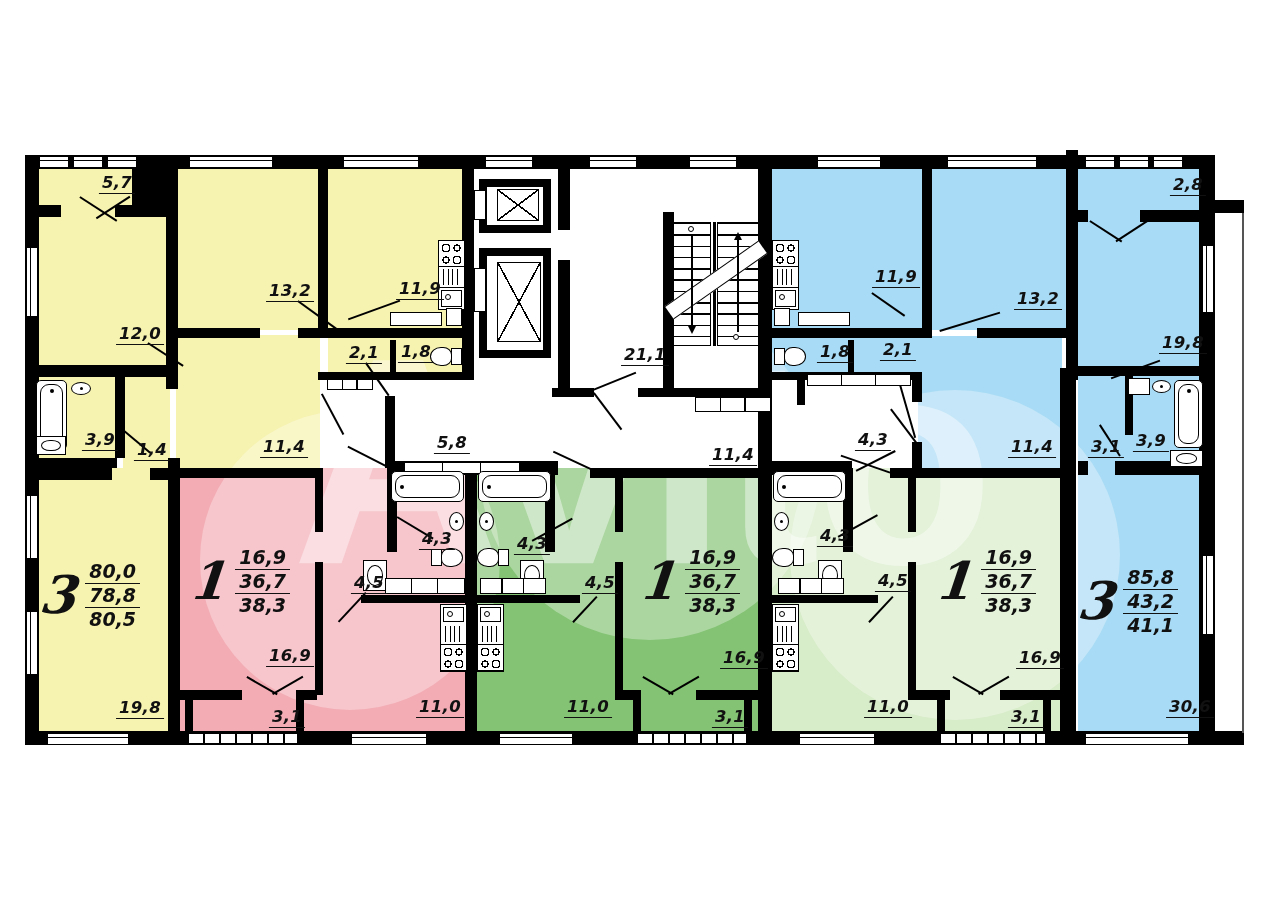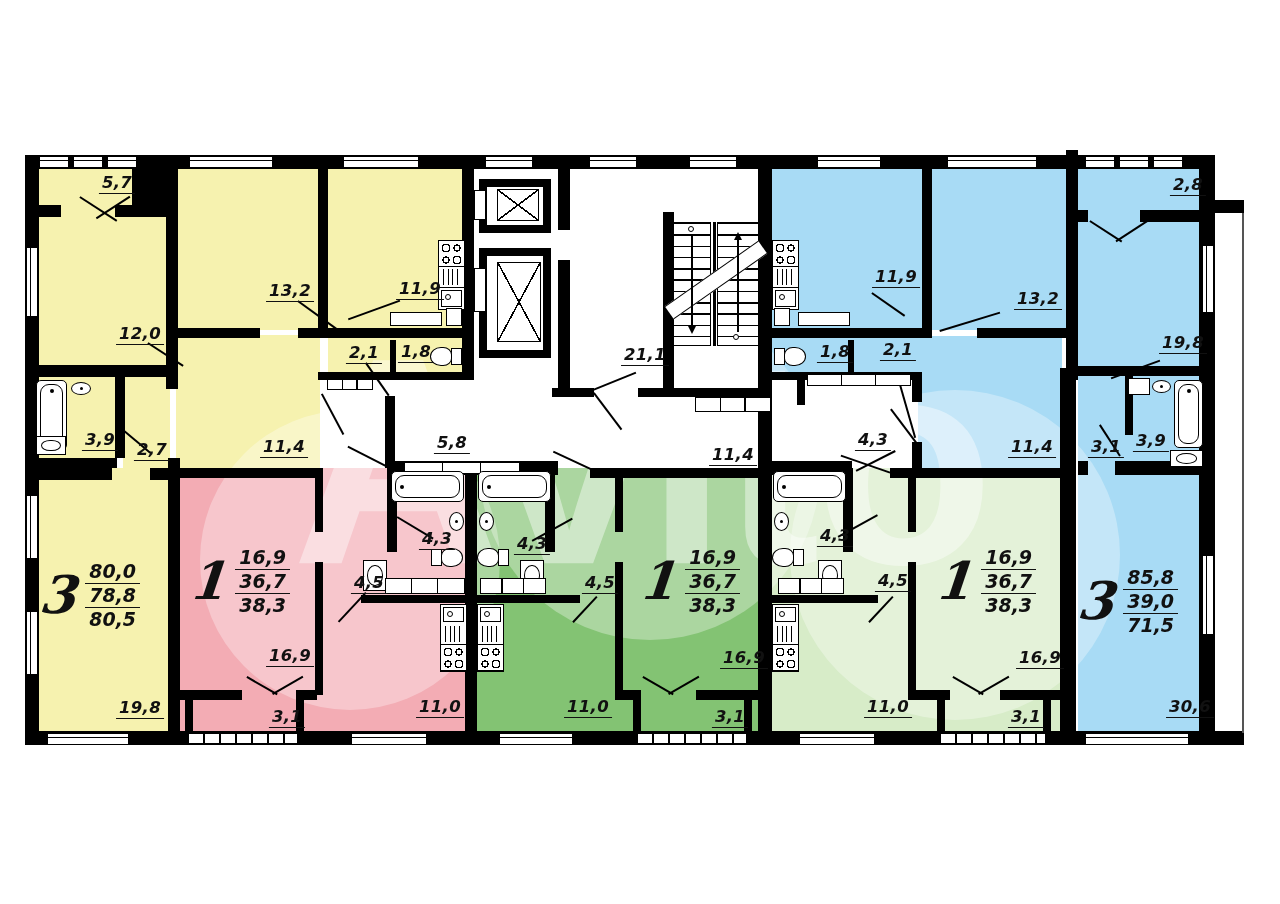--- a/index.html
+++ b/index.html
@@ -326,21 +326,21 @@
   <b class="lbl" style="left:733px;top:446px">11,4</b>
   <b class="lbl" style="left:873px;top:431px">4,3</b>
 
   <b class="lbl" style="left:117px;top:174px">5,7</b>
   <b class="lbl" style="left:140px;top:325px">12,0</b>
   <b class="lbl" style="left:290px;top:282px">13,2</b>
   <b class="lbl" style="left:420px;top:280px">11,9</b>
   <b class="lbl" style="left:364px;top:344px">2,1</b>
   <b class="lbl" style="left:416px;top:343px">1,8</b>
   <b class="lbl" style="left:100px;top:431px">3,9</b>
-  <b class="lbl" style="left:152px;top:441px">2,7</b>
+  <b class="lbl" style="left:152px;top:441px">1,4</b>
   <b class="lbl" style="left:284px;top:438px">11,4</b>
   <b class="lbl" style="left:140px;top:699px">19,8</b>
 
   <b class="lbl" style="left:437px;top:530px">4,3</b>
   <b class="lbl" style="left:369px;top:574px">4,5</b>
   <b class="lbl" style="left:290px;top:647px">16,9</b>
   <b class="lbl" style="left:287px;top:708px">3,1</b>
   <b class="lbl" style="left:440px;top:698px">11,0</b>
 
   <b class="lbl" style="left:532px;top:535px">4,3</b>
@@ -395,18 +395,18 @@
     <span class="frac">
       <i>16,9</i>
       <i>36,7</i>
       <i>38,3</i>
     </span>
   </div>
   <div class="apt" style="left:1082px;top:566px">
     <span class="digit">3</span>
     <span class="frac">
       <i>85,8</i>
-      <i>39,0</i>
-      <i>71,5</i>
+      <i>43,2</i>
+      <i>41,1</i>
     </span>
   </div>
   </div>
 </div>
 
 </body></html>

